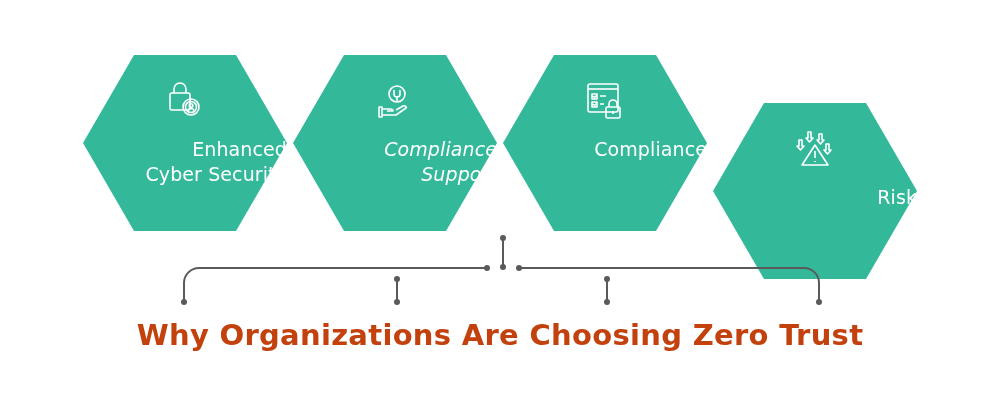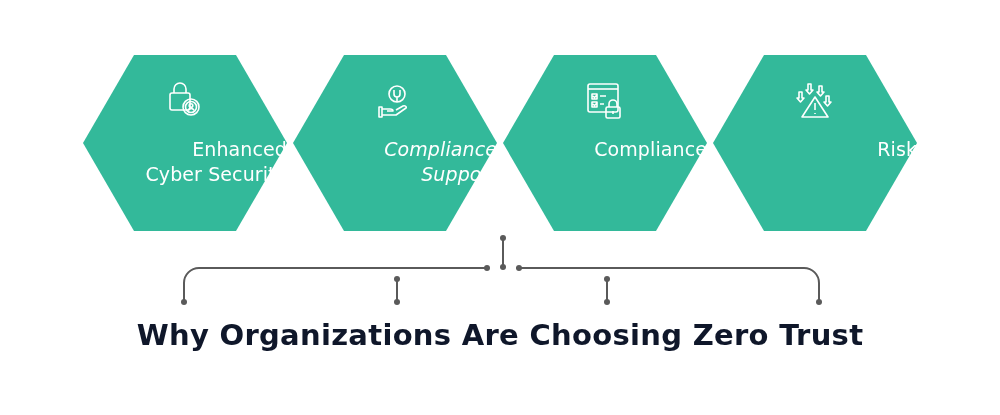--- a/index.html
+++ b/index.html
@@ -2,21 +2,21 @@
 <html><head>
 <meta charset="utf-8">
 <style>
   html,body{margin:0;padding:0;background:#ffffff;}
   body{width:1000px;height:415px;position:relative;overflow:hidden;font-family:"DejaVu Sans","Liberation Sans",sans-serif;}
   .hex{position:absolute;top:55px;width:204px;height:176px;}
   .hex svg.bg{position:absolute;left:0;top:0;}
   .hex .icon{position:absolute;left:82px;top:26px;width:40px;height:40px;}
   .hex .label{position:absolute;left:0;top:82px;width:204px;text-align:right;color:#ffffff;font-size:19px;line-height:25px;letter-spacing:0.1px;}
   .connectors{position:absolute;left:0;top:0;}
-  .title{position:absolute;left:0;top:318px;width:1000px;text-align:center;font-size:29px;font-weight:bold;color:#0f172a;letter-spacing:0.3px;font-family:"DejaVu Sans","Liberation Sans",sans-serif;}
+  .title{position:absolute;left:0;top:318px;width:1000px;text-align:center;font-size:29px;font-weight:bold;color:#c2410c;letter-spacing:0.3px;font-family:"DejaVu Sans","Liberation Sans",sans-serif;}
 </style>
 </head>
 <body>
 
 <div class="hex" style="left:83px;">
   <svg class="bg" width="204" height="176">
       <polygon points="51,0 153,0 204,88 153,176 51,176 0,88" fill="#33b99a"></polygon>
     </svg>
   <svg class="icon" viewBox="0 0 40 40" fill="none" stroke="#fff" stroke-width="1.6" stroke-linejoin="round">
     <path d="M9 12 V8 a6 6 0 0 1 12 0 V12"></path>
@@ -59,21 +59,21 @@
     <path d="M7 21 h5 v5 h-5 z M8 23 l1.5 1.5 l3 -3 M15 23 h4"></path>
     <path d="M24 26 v-3 a4 4 0 0 1 8 0 v3"></path>
     <rect x="21" y="26" width="14" height="11" rx="1.5"></rect>
     <path d="M28 30 v3"></path>
   </svg>
   <div class="label">
     <div>Compliance</div>
   </div>
 </div>
 
-<div class="hex" style="left:713px;">
+<div class="hex" style="left:713px;margin-top:48px;">
   <svg class="bg" width="204" height="176">
       <polygon points="51,0 153,0 204,88 153,176 51,176 0,88" fill="#33b99a"></polygon>
     </svg>
   <svg class="icon" viewBox="0 0 40 40" fill="none" stroke="#fff" stroke-width="1.6" stroke-linejoin="round">
     <path d="M20 16 L33 36 H7 Z"></path>
     <path d="M20 22 v7 M20 32 v1"></path>
     <path d="M13 3 v6 h-2 l3.5 4 l3.5 -4 h-2 v-6 z"></path>
     <path d="M24 5 v6 h-2 l3.5 4 l3.5 -4 h-2 v-6 z"></path>
     <path d="M4 11 v6 h-2 l3.5 4 l3.5 -4 h-2 v-6 z"></path>
     <path d="M31 15 v6 h-2 l3.5 4 l3.5 -4 h-2 v-6 z"></path>

